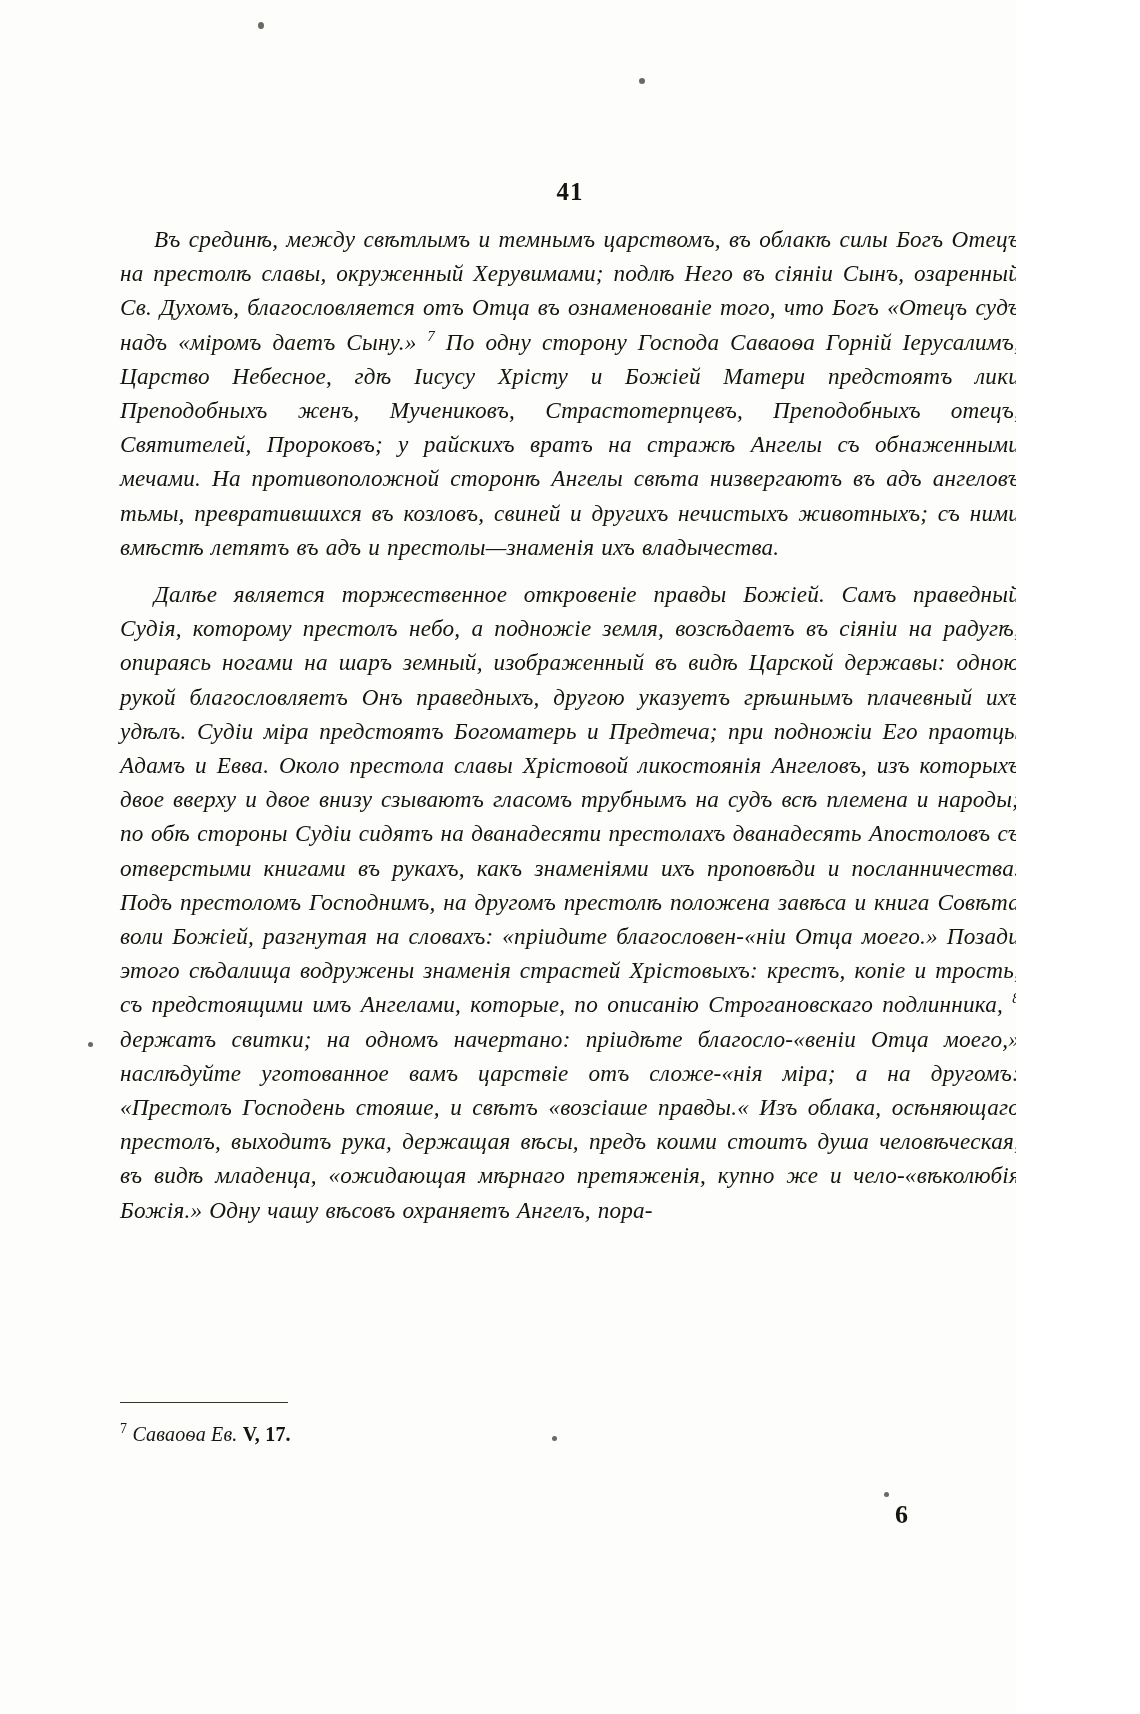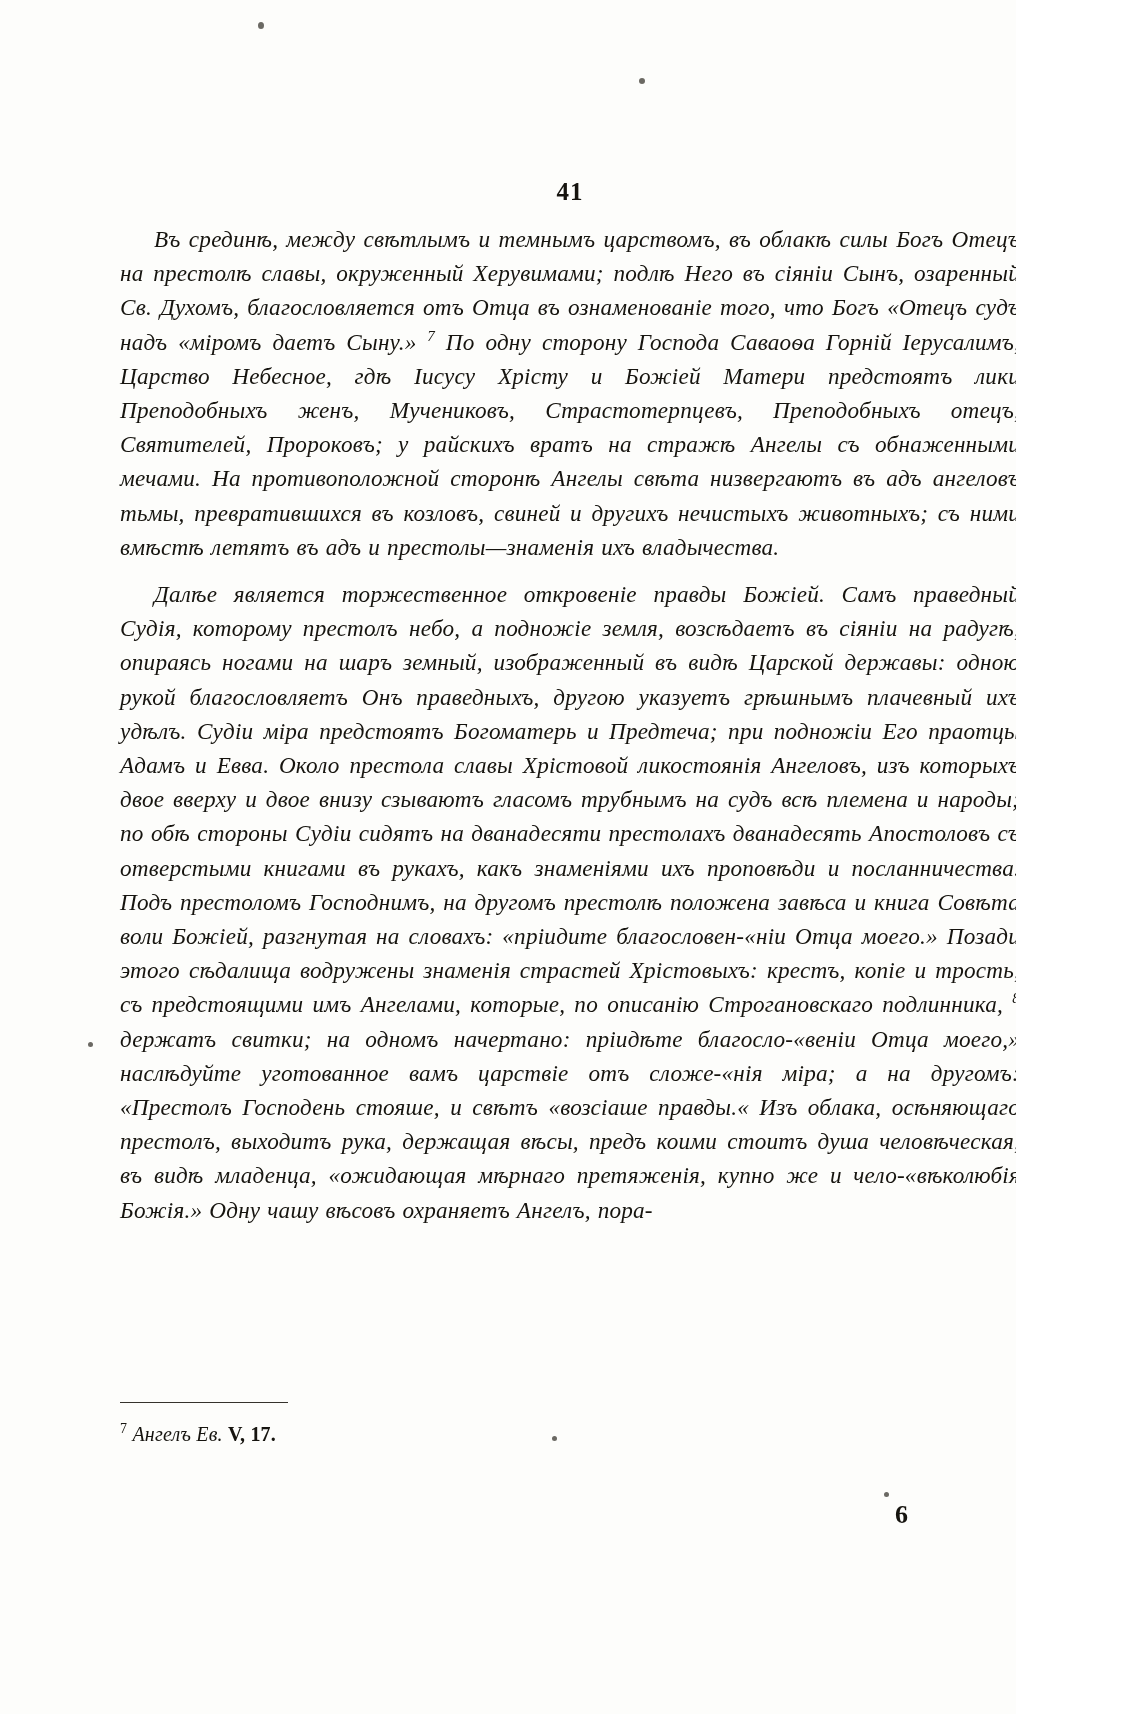--- a/index.html
+++ b/index.html
@@ -116,19 +116,19 @@
     <p class="para indent"><span>Въ срединѣ, между свѣтлымъ и темнымъ царствомъ, въ облакѣ силы Богъ Отецъ на престолѣ славы, окруженный Херувимами; подлѣ Него въ сіяніи Сынъ, озаренный Св. Духомъ, благословляется отъ Отца въ ознаменованіе того, что Богъ «Отецъ судъ надъ «міромъ даетъ Сыну.» </span><span class="sup">7</span><span> По одну сторону Господа Саваоѳа Горній Іерусалимъ, Царство Небесное, гдѣ Іисусу Хрісту и Божіей Матери предстоятъ лики Преподобныхъ женъ, Мучениковъ, Страстотерпцевъ, Преподобныхъ отецъ, Святителей, Пророковъ; у райскихъ вратъ на стражѣ Ангелы съ обнаженными мечами. На противоположной сторонѣ Ангелы свѣта низвергаютъ въ адъ ангеловъ тьмы, превратившихся въ козловъ, свиней и другихъ нечистыхъ животныхъ; съ ними вмѣстѣ летятъ въ адъ и престолы—знаменія ихъ владычества.</span></p>
 
     <p class="para indent"><span>Далѣе является торжественное откровеніе правды Божіей. Самъ праведный Судія, которому престолъ небо, а подножіе земля, возсѣдаетъ въ сіяніи на радугѣ, опираясь ногами на шаръ земный, изображенный въ видѣ Царской державы: одною рукой благословляетъ Онъ праведныхъ, другою указуетъ грѣшнымъ плачевный ихъ удѣлъ. Судіи міра предстоятъ Богоматерь и Предтеча; при подножіи Его праотцы Адамъ и Евва. Около престола славы Хрістовой ликостоянія Ангеловъ, изъ которыхъ двое вверху и двое внизу сзываютъ гласомъ трубнымъ на судъ всѣ племена и народы; по обѣ стороны Судіи сидятъ на дванадесяти престолахъ дванадесять Апостоловъ съ отверстыми книгами въ рукахъ, какъ знаменіями ихъ проповѣди и посланничества. Подъ престоломъ Господнимъ, на другомъ престолѣ положена завѣса и книга Совѣта воли Божіей, разгнутая на словахъ: «пріидите благословен-«ніи Отца моего.» Позади этого сѣдалища водружены знаменія страстей Хрістовыхъ: крестъ, копіе и трость, съ предстоящими имъ Ангелами, которые, по описанію Строгановскаго подлинника, </span><span class="sup">8</span><span> держатъ свитки; на одномъ начертано: пріидѣте благосло-«веніи Отца моего,» наслѣдуйте уготованное вамъ царствіе отъ сложе-«нія міра; а на другомъ: «Престолъ Господень стояше, и свѣтъ «возсіаше правды.« Изъ облака, осѣняющаго престолъ, выходитъ рука, держащая вѣсы, предъ коими стоитъ душа человѣческая, въ видѣ младенца, «ожидающая мѣрнаго претяженія, купно же и чело-«вѣколюбія Божія.» Одну чашу вѣсовъ охраняетъ Ангелъ, пора-</span></p>
   </div>
 
   <div class="footnotes">
     <div class="rule"></div>
 
     <div class="fn">
       <span class="sup">7</span>
-      <span class="it">Ангелъ Ев.</span><span class="bold"> V, 17.</span>
+      <span class="it">Саваоѳа Ев.</span><span class="bold"> V, 17.</span>
     </div>
 
   </div>
 
   <div class="signature">6</div>
 </div>
 
 </body></html>

